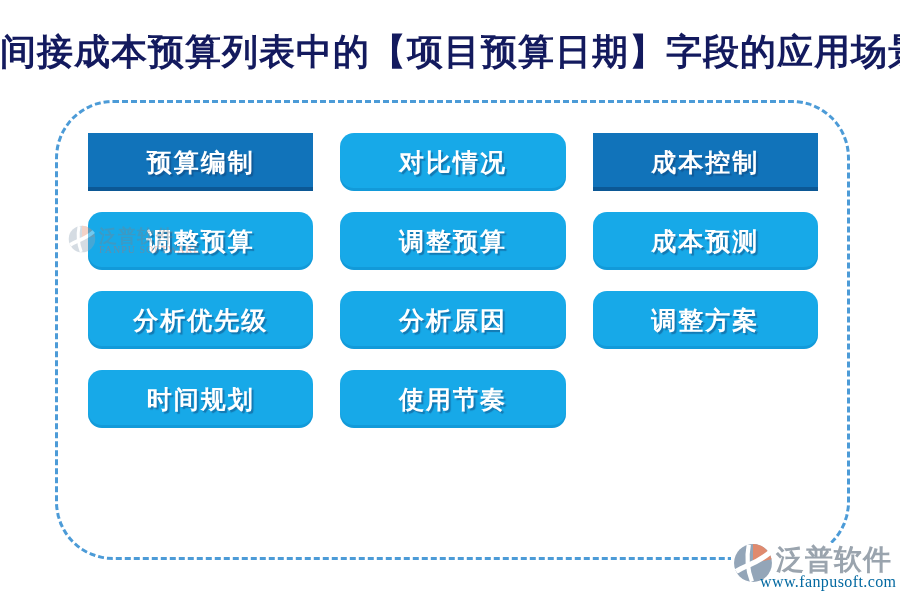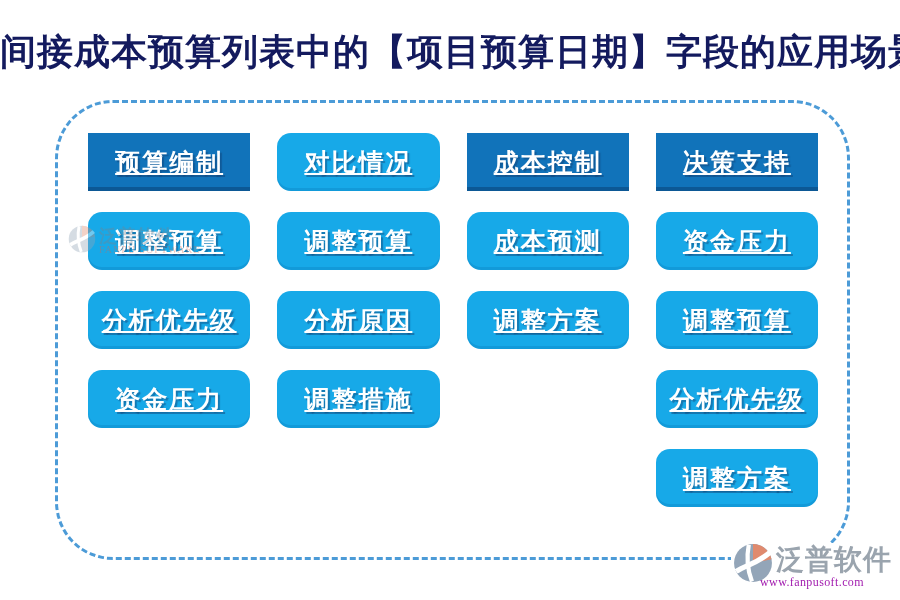--- a/index.html
+++ b/index.html
@@ -16,21 +16,21 @@
     border:3px dashed #4c9bd7;border-radius:58px;box-sizing:border-box;
   }
   .grid{
     position:absolute;left:88px;top:133px;width:730px;
     display:flex;gap:27px;z-index:2;
   }
   .col{flex:1;display:flex;flex-direction:column;gap:21px;}
   .hdr,.pill{
     height:58px;display:flex;align-items:center;justify-content:center;
     color:#ffffff;font-size:25px;font-weight:bold;letter-spacing:2px;
-    text-shadow:2px 2px 1px rgba(15,60,110,0.45);white-space:nowrap;text-decoration:underline;
+    text-shadow:2px 2px 1px rgba(15,60,110,0.45);white-space:nowrap;
   }
   .hdr{
     background:#1173ba;
     box-shadow:inset 0 -4px 0 rgba(8,62,112,0.5);
   }
   .pill{
     background:#17a9e8;border-radius:14px;
     box-shadow:inset 0 -3px 0 rgba(0,90,150,0.18);
   }
   .watermark{
@@ -39,52 +39,45 @@
   }
   .wm-text{display:flex;flex-direction:column;line-height:1;}
   .wm-cn{font-size:18px;font-weight:bold;color:#76828f;letter-spacing:1px;}
   .wm-sub{font-size:10px;color:#d9634a;letter-spacing:1px;}
   .logo{
     position:absolute;left:731px;top:543px;width:166px;height:56px;background:#ffffff;
     display:flex;align-items:flex-start;gap:3px;z-index:10;padding-left:2px;box-sizing:border-box;
   }
   .logo-text{display:flex;flex-direction:column;margin-top:2px;}
   .logo-cn{font-size:28px;font-weight:bold;color:#9aa4ae;letter-spacing:1px;line-height:30px;white-space:nowrap;}
-  .logo-url{font-size:12px;color:#a21caf;letter-spacing:0.4px;line-height:14px;margin-left:-16px;white-space:nowrap;}
+  .logo-url{font-size:16px;color:#0369a1;letter-spacing:0.4px;line-height:14px;margin-left:-16px;white-space:nowrap;}
 </style>
 </head>
 <body>
 
 <div class="title">间接成本预算列表中的【项目预算日期】字段的应用场景</div>
 
 <div class="board"></div>
 
 <div class="grid">
   <div class="col">
     <div class="hdr">预算编制</div>
     <div class="pill">调整预算</div>
     <div class="pill">分析优先级</div>
-    <div class="pill">资金压力</div>
+    <div class="pill">时间规划</div>
   </div>
   <div class="col">
     <div class="pill">对比情况</div>
     <div class="pill">调整预算</div>
     <div class="pill">分析原因</div>
-    <div class="pill">调整措施</div>
+    <div class="pill">使用节奏</div>
   </div>
   <div class="col">
     <div class="hdr">成本控制</div>
     <div class="pill">成本预测</div>
-    <div class="pill">调整方案</div>
-  </div>
-  <div class="col">
-    <div class="hdr">决策支持</div>
-    <div class="pill">资金压力</div>
-    <div class="pill">调整预算</div>
-    <div class="pill">分析优先级</div>
     <div class="pill">调整方案</div>
   </div>
 </div>
 
 <div class="watermark">
   <span>
     <svg width="28" height="28" viewBox="0 0 38 38">
       <circle cx="19" cy="19" r="18" fill="#93a5b8"></circle>
       <path d="M19 19 L19 1 A18 18 0 0 1 36.6 15.5 Z" fill="#e08a6e"></path>
       <path d="M3 27 C 12 21, 22 20, 35 9" stroke="#ffffff" stroke-width="5" fill="none"></path>

